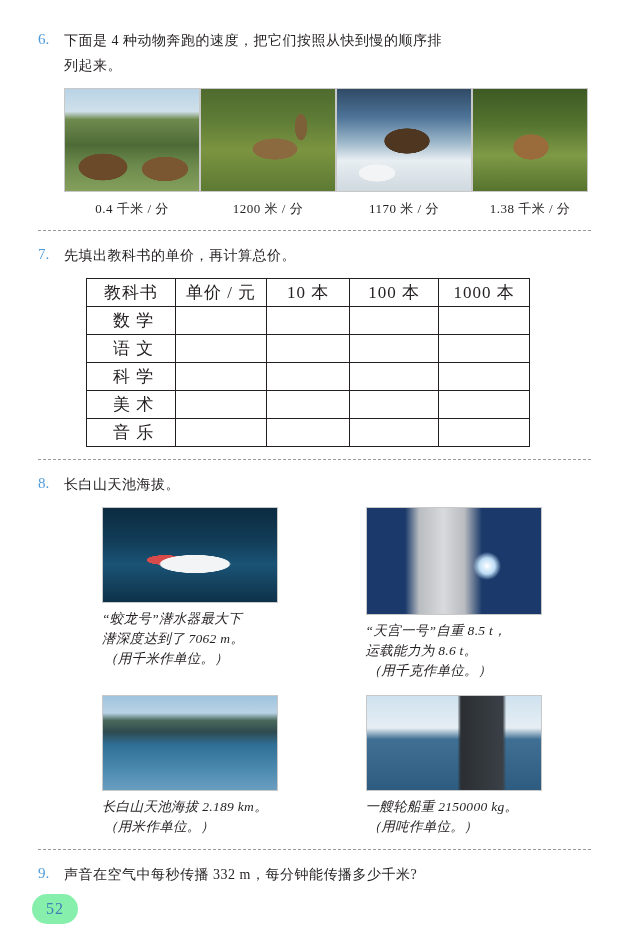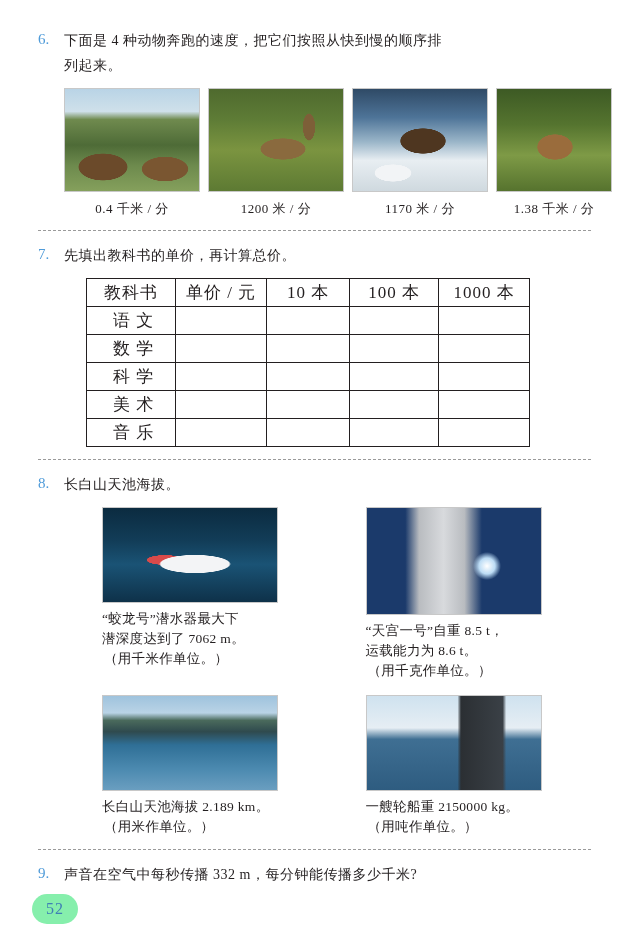--- a/index.html
+++ b/index.html
@@ -52,21 +52,20 @@
     border-top: 1px dashed #9a9a9a;
     margin: 12px 0 12px 0;
     height: 0;
   }
 
   
   .animal-row {
     display: flex;
     justify-content: space-between;
     padding: 10px 18px 0 26px;
-    gap: 8px;
   }
   .animal {
     text-align: center;
   }
   .photo {
     border: 1px solid #c8c8c8;
     box-sizing: border-box;
     position: relative;
     overflow: hidden;
   }
@@ -125,20 +124,21 @@
   .c2 { width: 88px; font-family: Liberation Serif, serif; }
   .c3 { width: 80px; }
   .c4 { width: 86px; }
   .c5 { width: 88px; }
   .sp { letter-spacing: 6px; padding-left: 6px; }
 
   
   .q8grid {
     padding-left: 26px;
     padding-top: 10px;
+    font-style: italic;
   }
   .q8row {
     display: flex;
   }
   .q8cell {
     width: 50%;
     box-sizing: border-box;
   }
   .q8cell .photo { margin-left: 38px; }
   .q8cap {
@@ -237,28 +237,28 @@
       <table class="books">
         <tbody>
             <tr>
           <th class="c1">教科书</th>
           <th class="c2">单价 / 元</th>
           <th class="c3">10 本</th>
           <th class="c4">100 本</th>
           <th class="c5">1000 本</th>
         </tr>
         <tr>
+          <td class="sp">数 学</td>
+          <td></td>
+          <td></td>
+          <td></td>
+          <td></td>
+        </tr>
+        <tr>
           <td class="sp">语 文</td>
-          <td></td>
-          <td></td>
-          <td></td>
-          <td></td>
-        </tr>
-        <tr>
-          <td class="sp">数 学</td>
           <td></td>
           <td></td>
           <td></td>
           <td></td>
         </tr>
         <tr>
           <td class="sp">科 学</td>
           <td></td>
           <td></td>
           <td></td>

